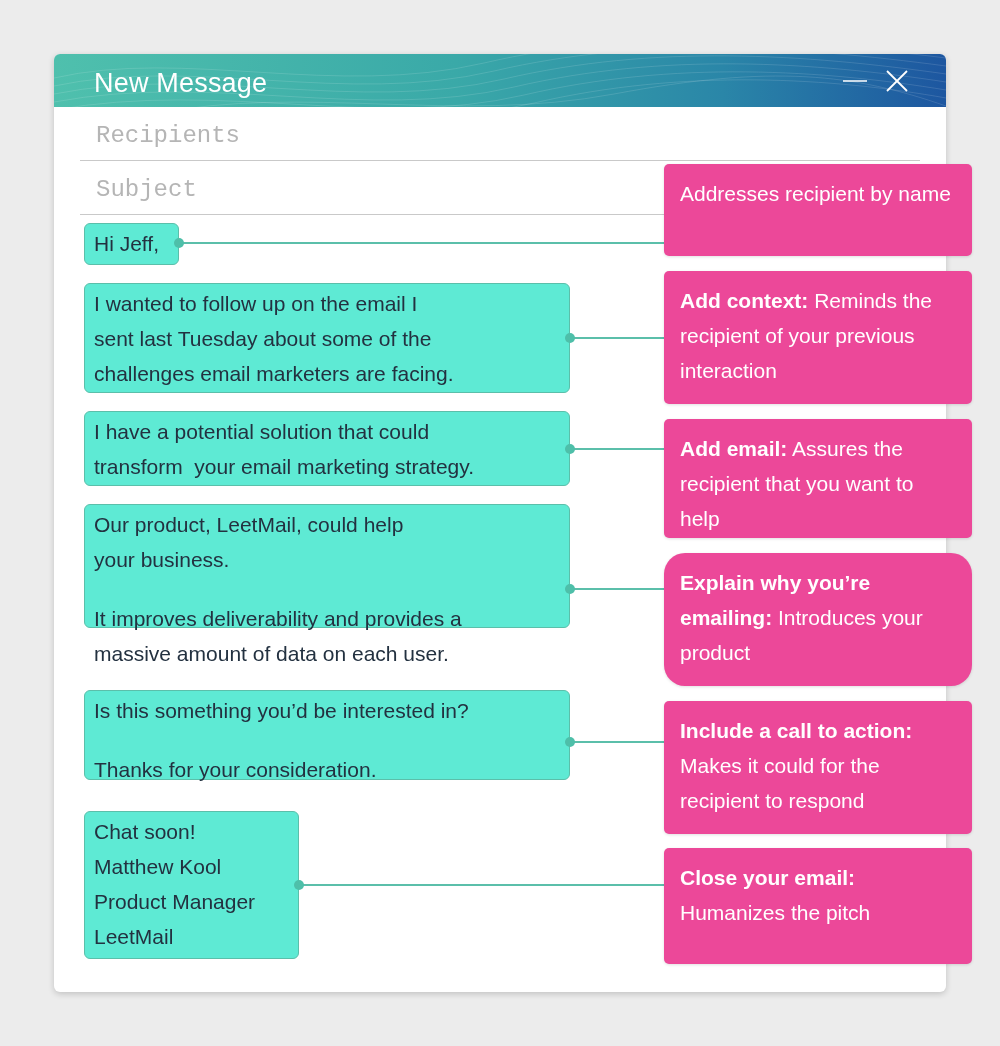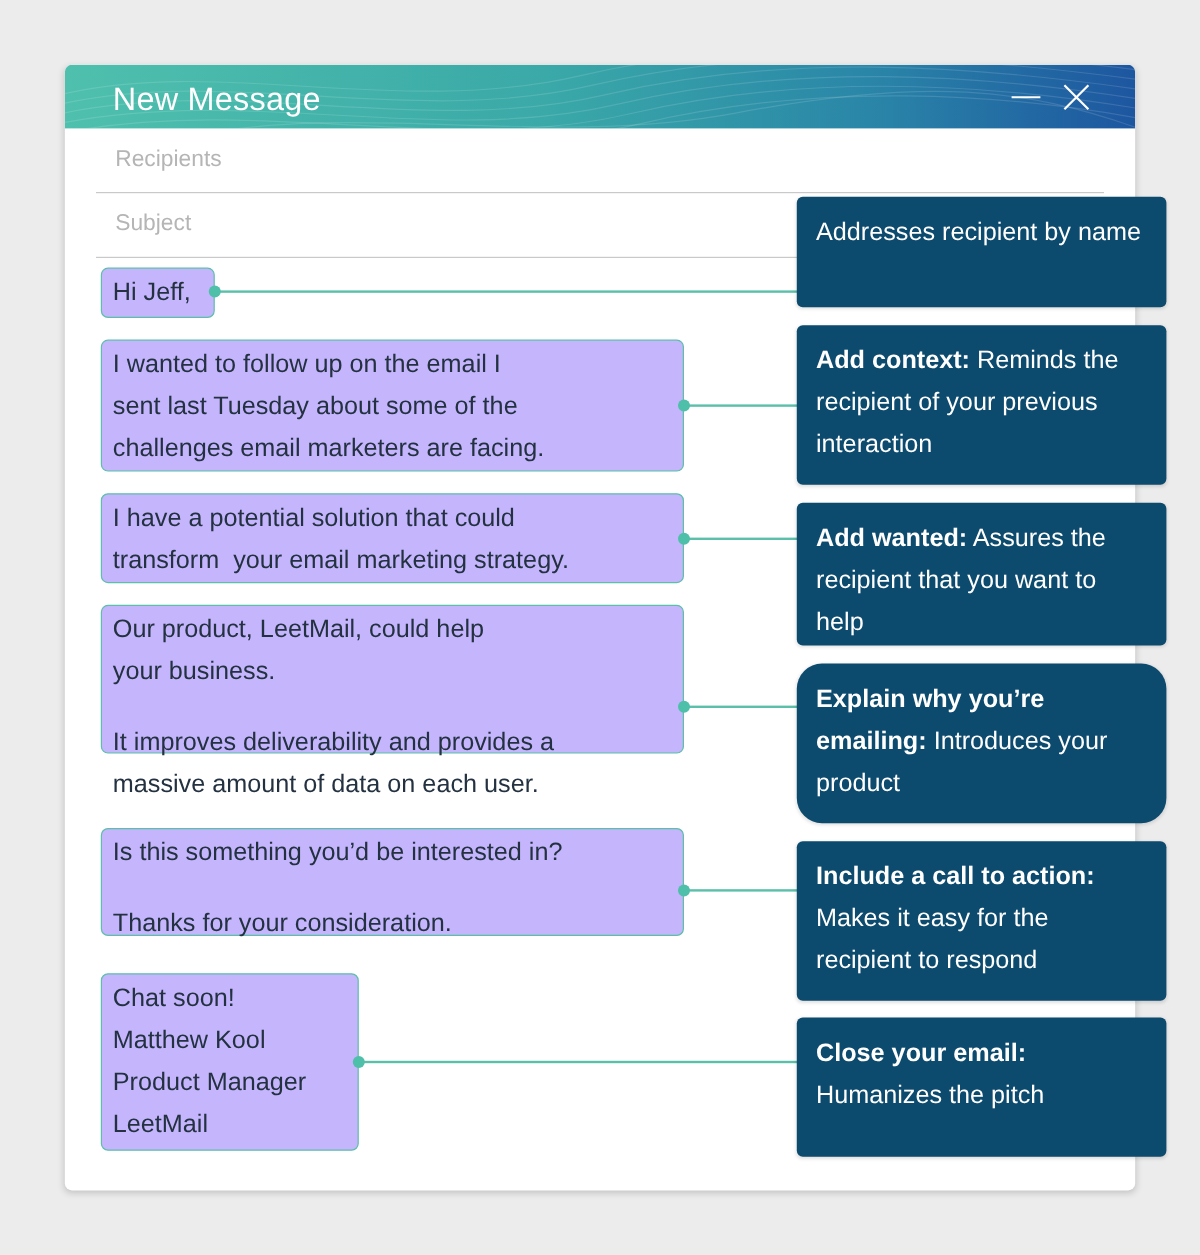--- a/index.html
+++ b/index.html
@@ -36,33 +36,33 @@
   .minimize-btn { left: 786px; }
   .close-btn { left: 828px; }
 
   .field {
     position: absolute; left: 26px; width: 840px; height: 53px;
     border-bottom: 1px solid #c9c9c9;
   }
   .field input {
     position: absolute; left: 14px; top: 14px;
     border: none; outline: none; background: transparent;
-    font-size: 19px; color: #404040;
-    font-family: Liberation Sans, sans-serif;
+    font-size: 24px; color: #404040;
+    font-family: Liberation Mono, monospace;
     width: 560px;
   }
   .field input::placeholder { color: #b5b5b5; }
   .recipients-field { top: 53px; }
   .subject-field { top: 107px; }
 
   .msg-box {
     position: absolute;
     border: 1.5px solid #5bbfaa;
     border-radius: 6px;
-    background: #c4b5fd;
+    background: #5eead4;
     box-sizing: border-box;
     padding: 4px 9px;
     color: #233140;
     font-size: 21px;
     line-height: 35px;
   }
   .msg-box .line { display: block; white-space: pre; }
   .msg-box .gap { display: block; height: 24px; }
 
   .dot {
@@ -70,21 +70,21 @@
     border-radius: 50%;
     background: #4ebfa9;
   }
   .connector {
     position: absolute; height: 2px; background: #5bbfaa;
   }
 
   .callout {
     position: absolute;
     left: 664px; width: 308px;
-    background: #0c4a6e;
+    background: #ec4899;
     border-radius: 5px;
     color: #ffffff;
     font-size: 21px;
     line-height: 35px;
     padding: 12px 16px;
     box-sizing: border-box;
     box-shadow: 0 1px 3px rgba(0,0,0,0.12);
   }
   .callout b { font-weight: bold; }
 </style>
@@ -180,23 +180,23 @@
 <div class="connector" style="left:299px; top:884px; width:366px;"></div>
 <div class="dot" style="left:294px; top:880px;"></div>
 
 <div class="callout" style="top:164px; height:92px;">
   <b></b><span>Addresses recipient by name</span>
 </div>
 <div class="callout" style="top:271px; height:133px;">
   <b>Add context:</b><span> Reminds the recipient of your previous interaction</span>
 </div>
 <div class="callout" style="top:419px; height:119px;">
-  <b>Add wanted:</b><span> Assures the recipient that you want to help</span>
+  <b>Add email:</b><span> Assures the recipient that you want to help</span>
 </div>
 <div class="callout" style="top:553px; height:133px;border-radius:21px;">
   <b>Explain why you’re emailing:</b><span> Introduces your product</span>
 </div>
 <div class="callout" style="top:701px; height:133px;">
-  <b>Include a call to action:</b><span> Makes it easy for the recipient to respond</span>
+  <b>Include a call to action:</b><span> Makes it could for the recipient to respond</span>
 </div>
 <div class="callout" style="top:848px; height:116px;">
   <b>Close your email:</b><span> Humanizes the pitch</span>
 </div>
 
 </body></html>

